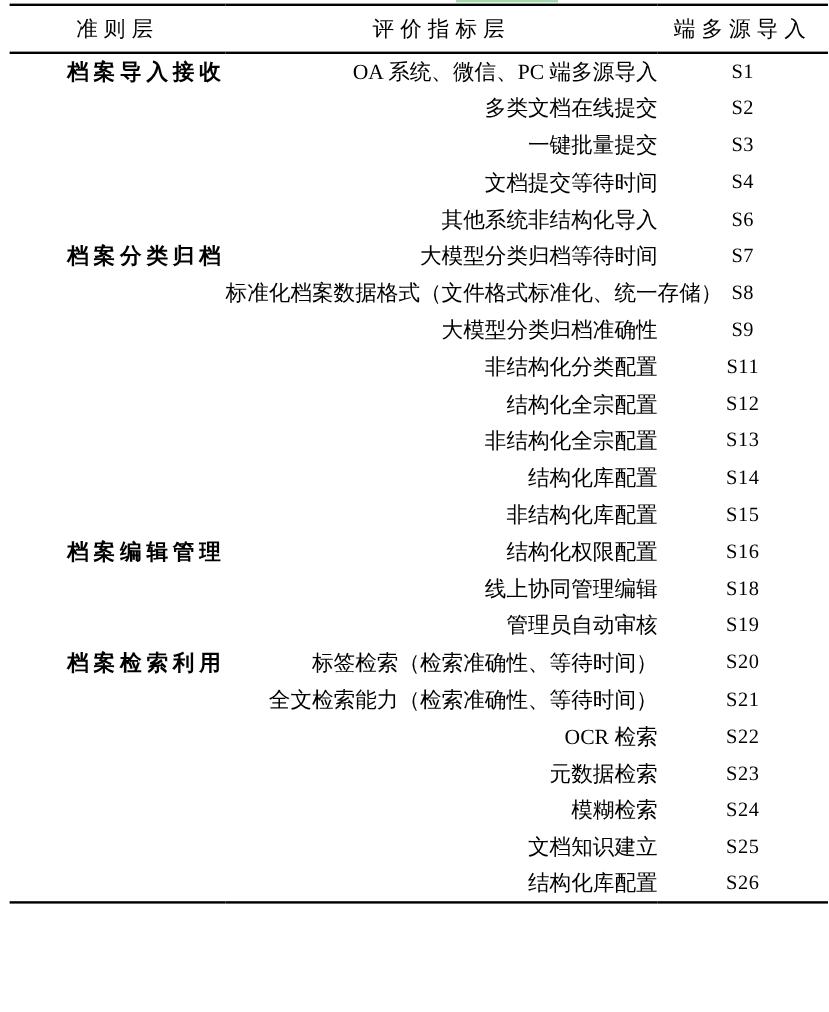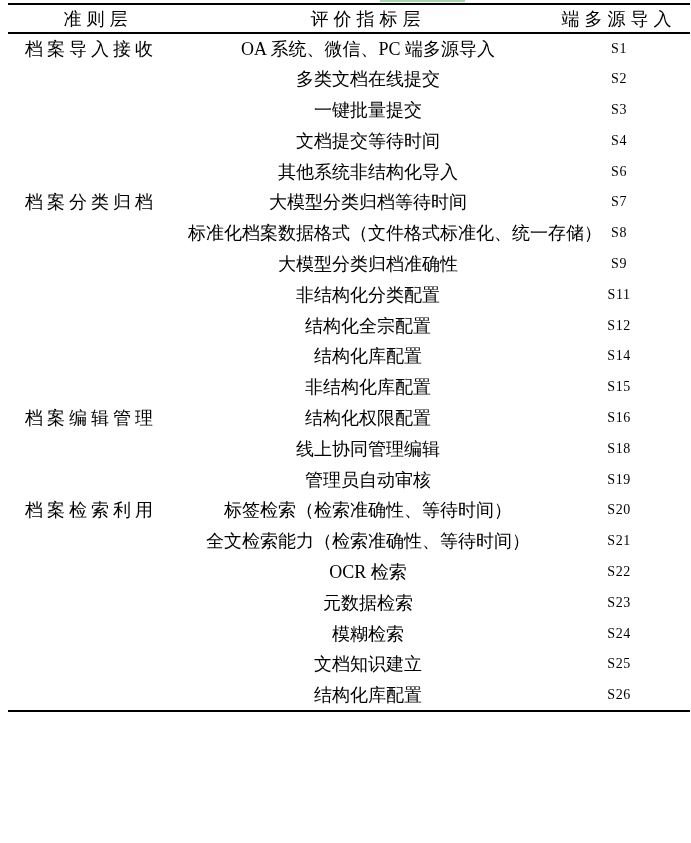--- a/index.html
+++ b/index.html
@@ -27,21 +27,21 @@
     position: absolute;
     left: 8px;
     top: 3px;
     width: 682px;
     border-collapse: collapse;
     table-layout: fixed;
     border-top: 2px solid var(--rule-color, #000000);
     border-bottom: 2px solid var(--rule-color, #000000);
   }
   thead tr {
-    height: 29px;
+    height: 40px;
     border-bottom: 2px solid var(--rule-color, #000000);
   }
   tbody tr {
     height: 30.8px;
   }
   th {
     font-weight: normal;
     font-size: 18px;
     letter-spacing: 5px;
     text-align: center;
@@ -49,31 +49,32 @@
     white-space: nowrap;
     padding: 0;
   }
   td {
     font-size: 18px;
     vertical-align: middle;
     white-space: nowrap;
     padding: 0;
   }
   td.col-criterion {
-    text-align: left;
+    text-align: right;
     padding-left: 17px;
     letter-spacing: 4px;
+    font-weight: bold;
   }
   td.col-indicator {
-    text-align: center;
+    text-align: right;
     letter-spacing: 0;
   }
   td.col-symbol {
     text-align: center;
-    font-size: 14px;
+    font-size: 17px;
     letter-spacing: 0.5px;
   }
 </style>
 </head>
 <body>
 
 <div class="artifact-strip"></div>
 
 <table class="index-table">
   <colgroup>
@@ -144,20 +145,25 @@
     <td class="col-indicator">非结构化分类配置</td>
     <td class="col-symbol">S11</td>
   </tr>
 
   <tr>
     <td class="col-criterion"></td>
     <td class="col-indicator">结构化全宗配置</td>
     <td class="col-symbol">S12</td>
   </tr>
 
+  <tr>
+    <td class="col-criterion"></td>
+    <td class="col-indicator">非结构化全宗配置</td>
+    <td class="col-symbol">S13</td>
+  </tr>
 
   <tr>
     <td class="col-criterion"></td>
     <td class="col-indicator">结构化库配置</td>
     <td class="col-symbol">S14</td>
   </tr>
 
   <tr>
     <td class="col-criterion"></td>
     <td class="col-indicator">非结构化库配置</td>

